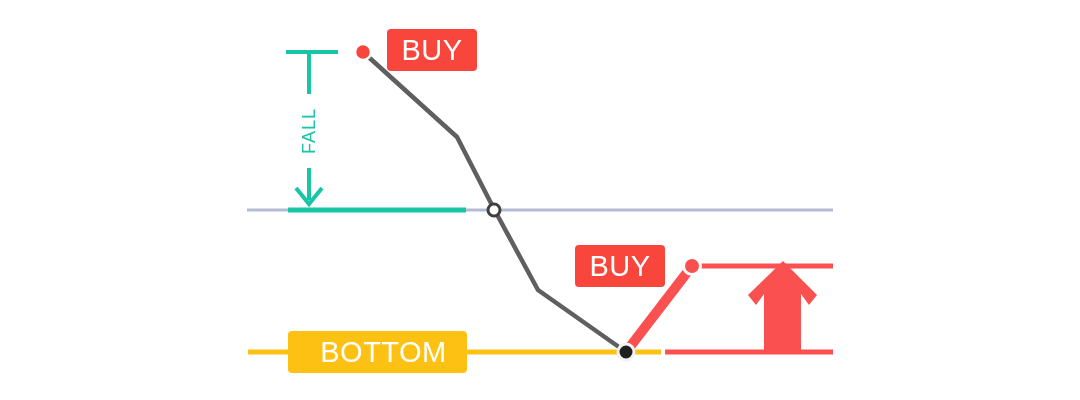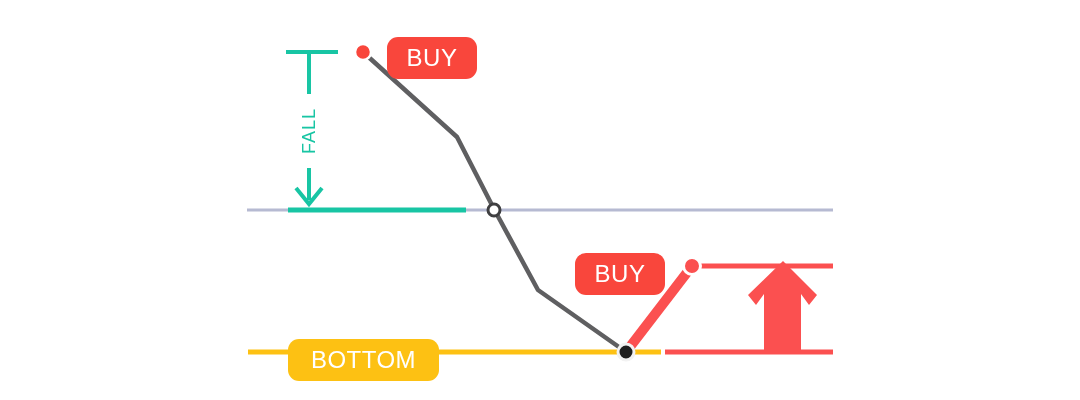--- a/index.html
+++ b/index.html
@@ -7,28 +7,27 @@
     position:relative;
     width:1080px;height:400px;
     background:#ffffff;
     overflow:hidden;
     font-family:"Liberation Sans", sans-serif;
   }
   .stage svg{position:absolute;left:0;top:0;}
   .badge{
     position:absolute;
     display:flex;align-items:center;justify-content:center;
-    border-radius:11px;
-    font-size:24px;font-weight:500;letter-spacing:0.5px;
+    border-radius:4px;
+    font-size:29px;font-weight:500;letter-spacing:0.5px;
     font-family:"Liberation Sans", sans-serif;
-    margin-top:8px;
   }
   .badge-buy-top{left:387px;top:29px;width:90px;height:42px;}
   .badge-buy-rebound{left:575px;top:245px;width:90px;height:42px;}
-  .badge-bottom{left:288px;top:331px;width:151px;height:42px;}
+  .badge-bottom{left:288px;top:331px;width:167px;height:42px;padding-left:12px;}
   .fall-label{
     position:absolute;left:272px;top:121px;width:74px;height:20px;
     transform:rotate(-90deg);
     text-align:center;line-height:20px;
     font-size:18px;font-weight:500;letter-spacing:1px;
     font-family:"Liberation Sans", sans-serif;
   }
 </style>
 </head>
 <body>

